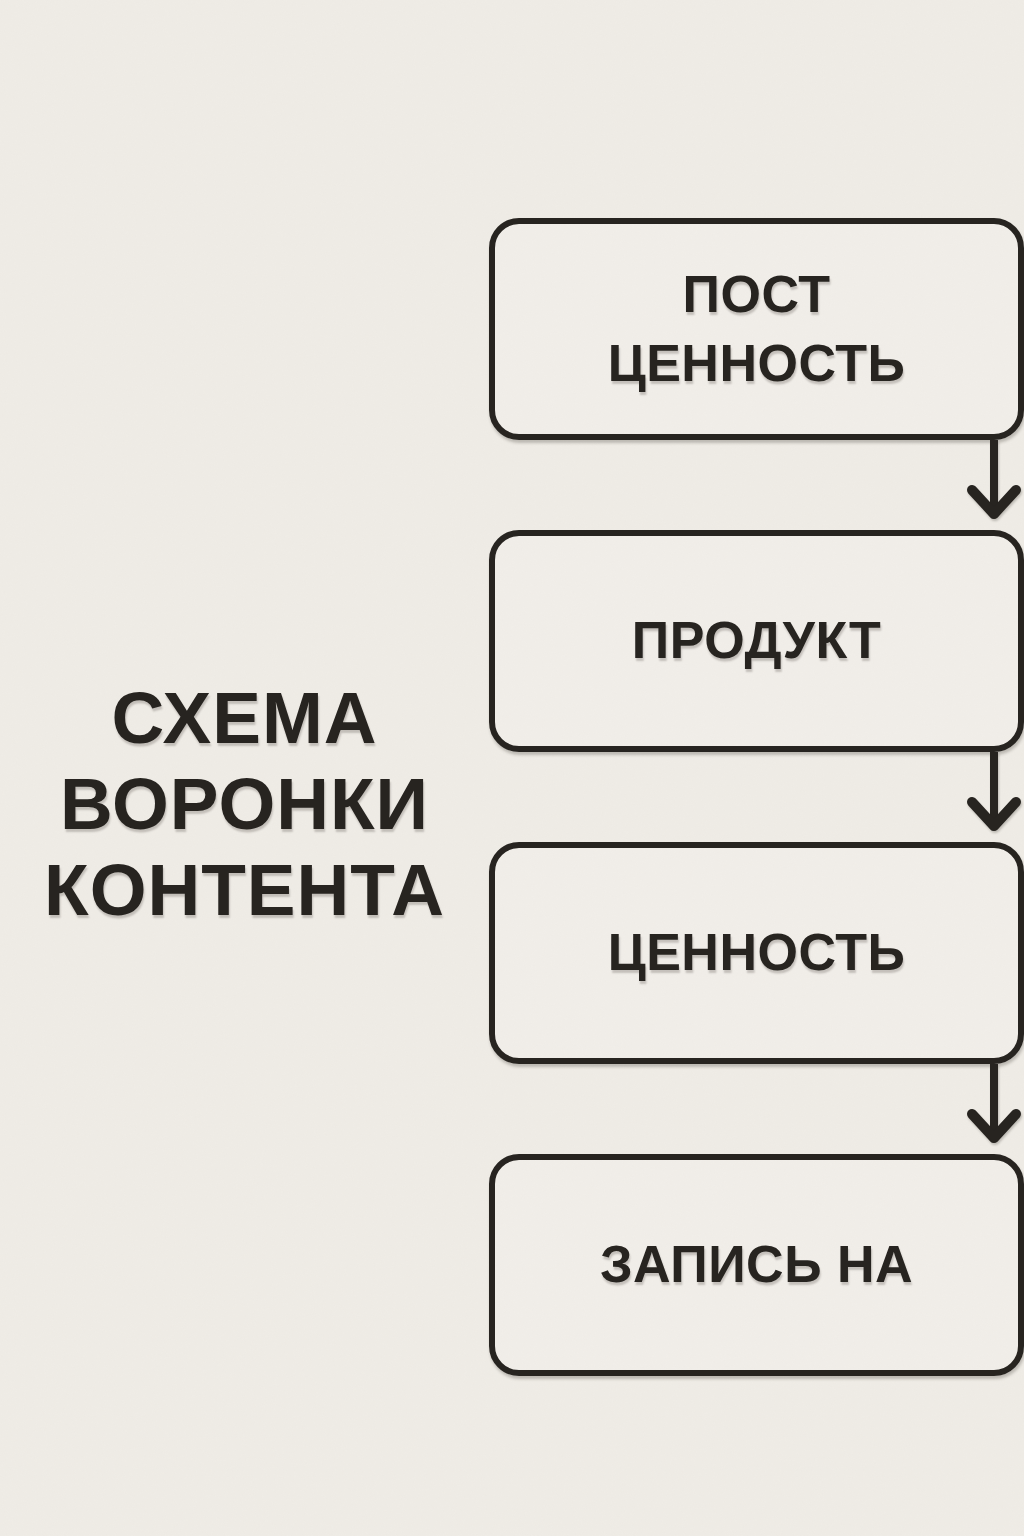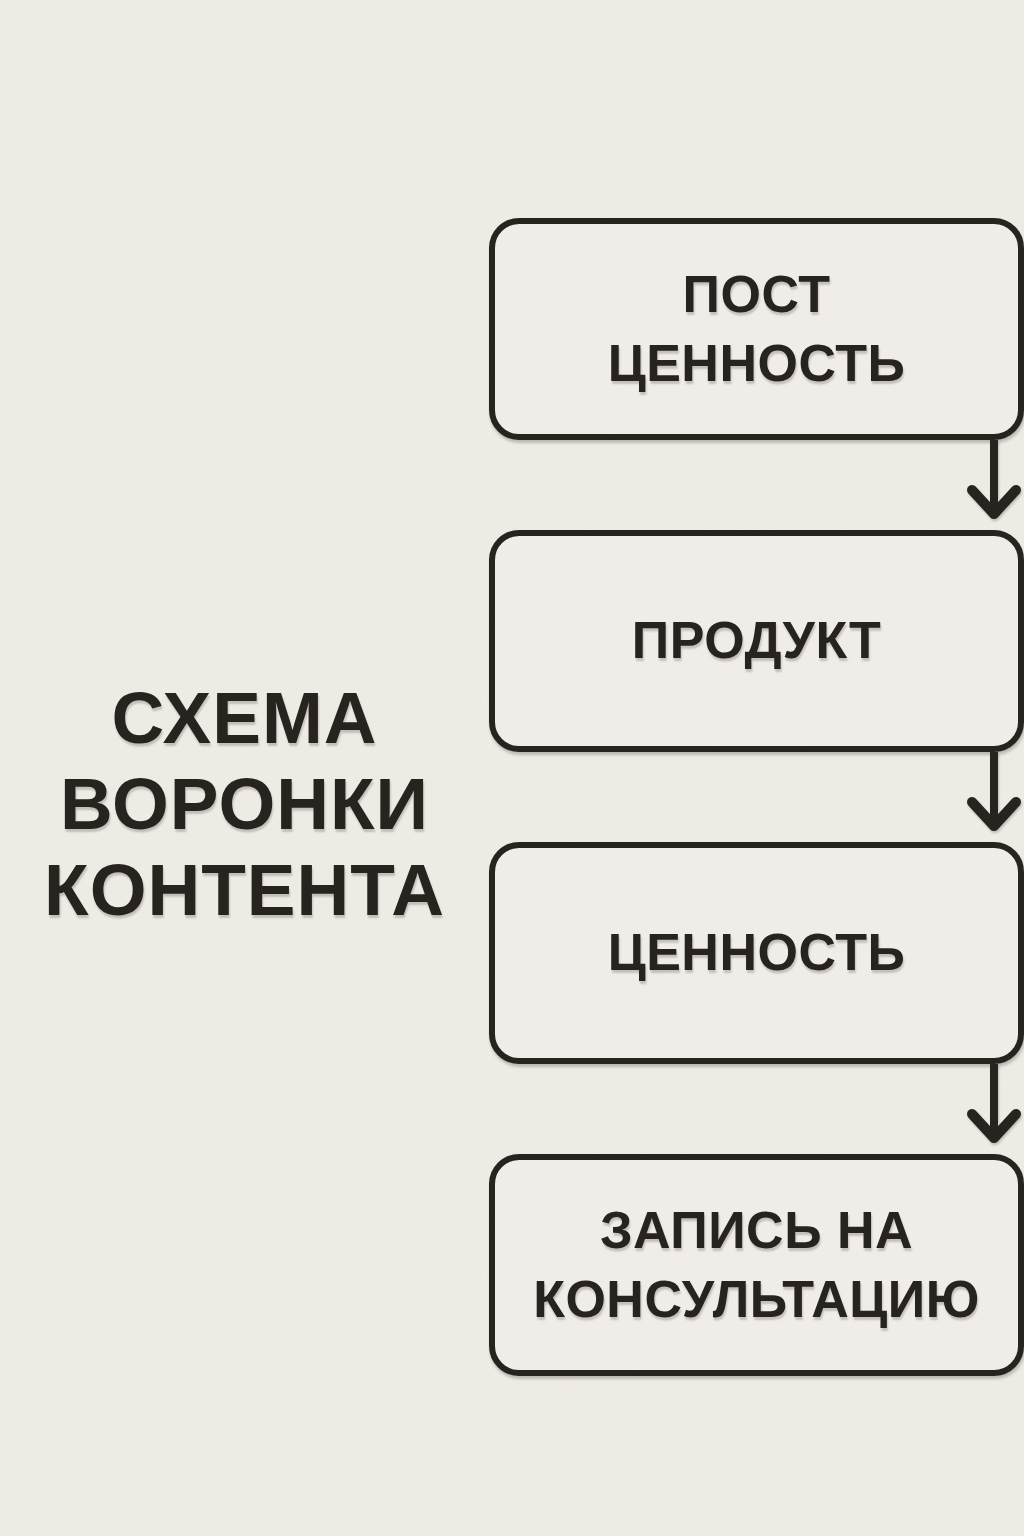--- a/index.html
+++ b/index.html
@@ -137,18 +137,17 @@
 
       <div class="arrow">
         <svg width="60" height="82" viewBox="0 0 60 82">
           <line class="stroke" x1="30" y1="0" x2="30" y2="68" stroke-width="8"></line>
           <polyline class="stroke" points="8,50 30,74 52,50" stroke-width="10" stroke-linecap="round" stroke-linejoin="round"></polyline>
         </svg>
       </div>
 
       <div class="node">
         <div class="node-line">ЗАПИСЬ НА</div>
-        <div class="node-line">КОНСУЛЬТАЦИЮ</div>
       </div>
 
     </div>
   </div>
 </div>
 
 </body></html>

